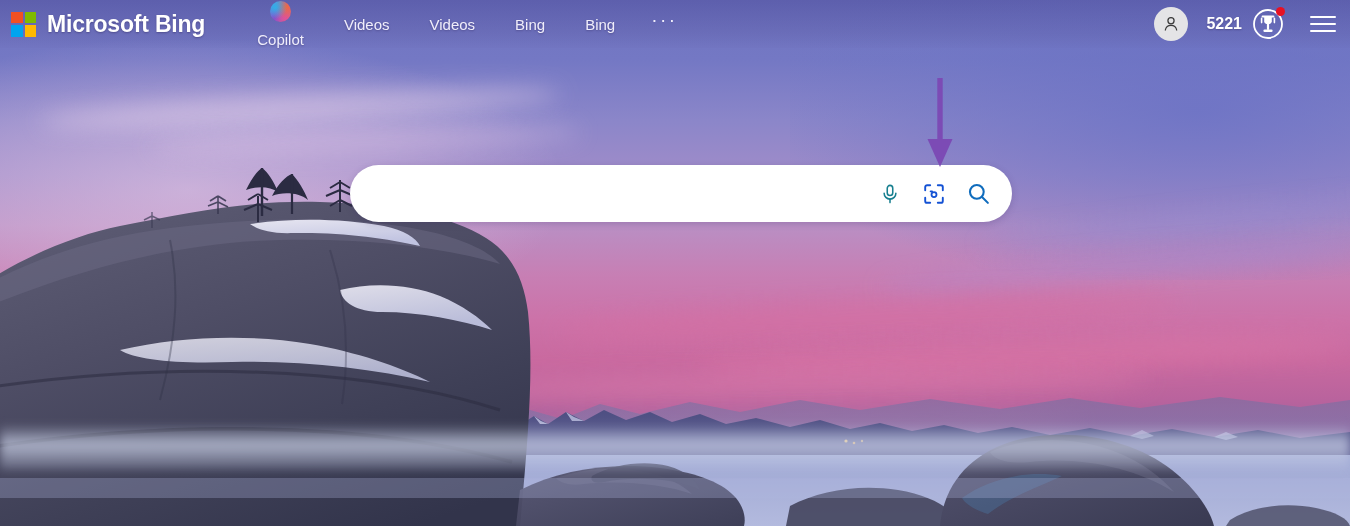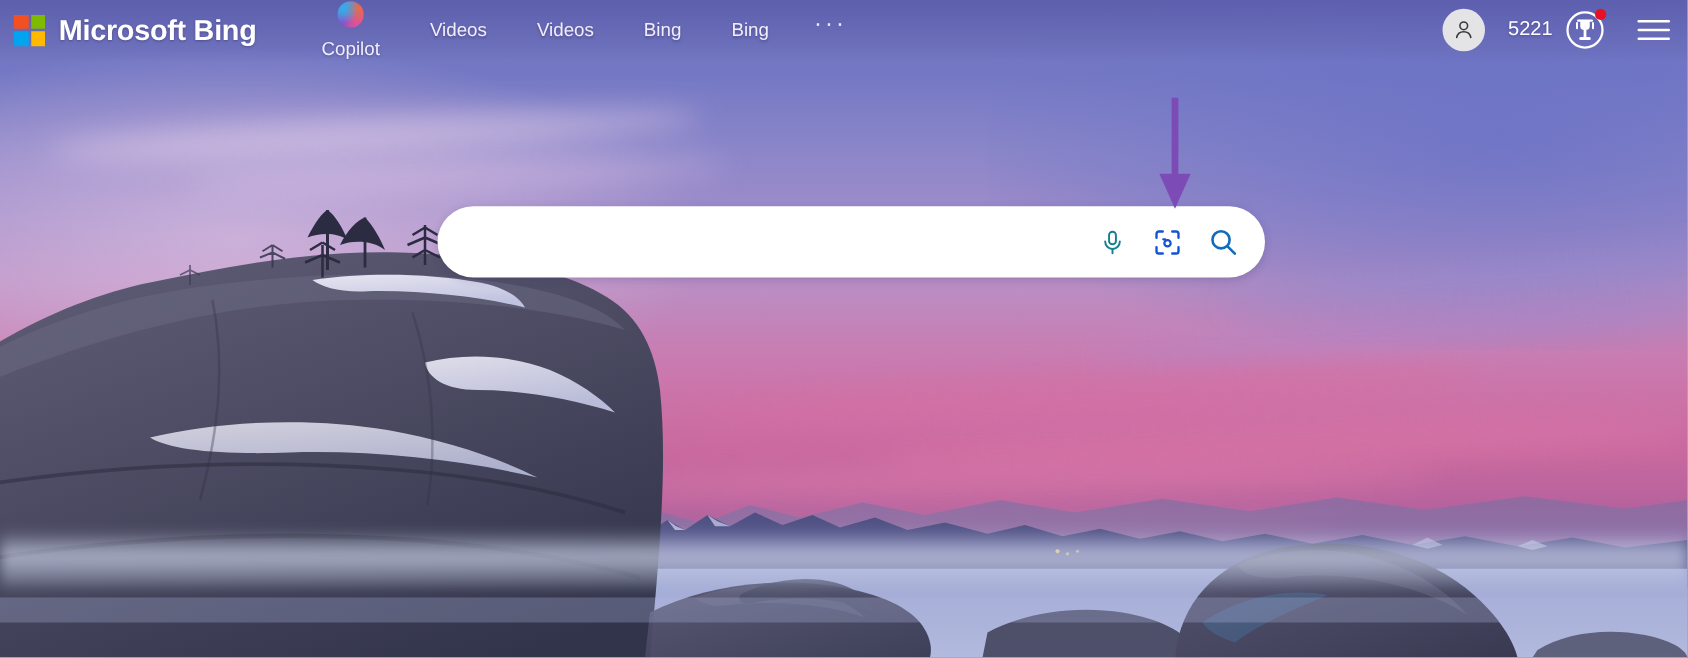--- a/index.html
+++ b/index.html
@@ -211,21 +211,21 @@
     display: flex;
     align-items: center;
     gap: 10px;
     cursor: pointer;
     position: relative;
     margin-right: 26px;
   }
   .rewards-count {
     color: #ffffff;
     font-size: 16px;
-    font-weight: 400;
+    font-weight: 700;
     text-shadow: 0 1px 2px rgba(40,30,80,0.35);
   }
   .rewards-badge {
     position: relative;
     width: 32px; height: 32px;
     flex: none;
   }
   .red-dot {
     position: absolute;
     right: -1px; top: -1px;

